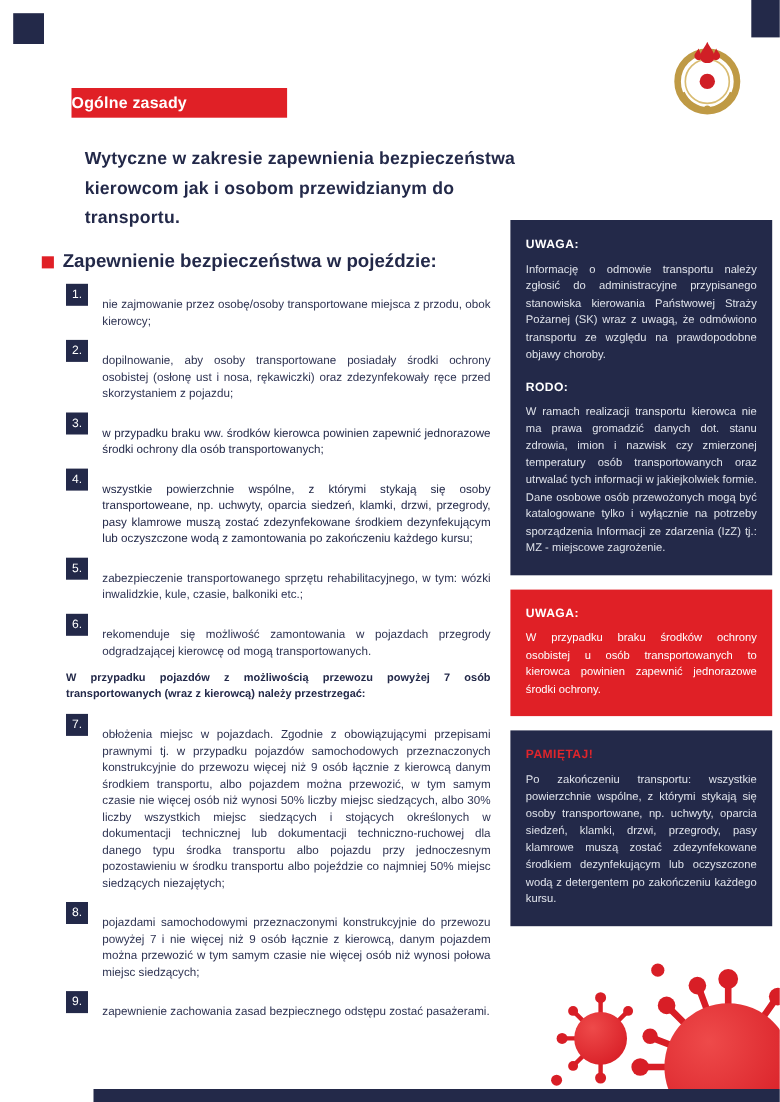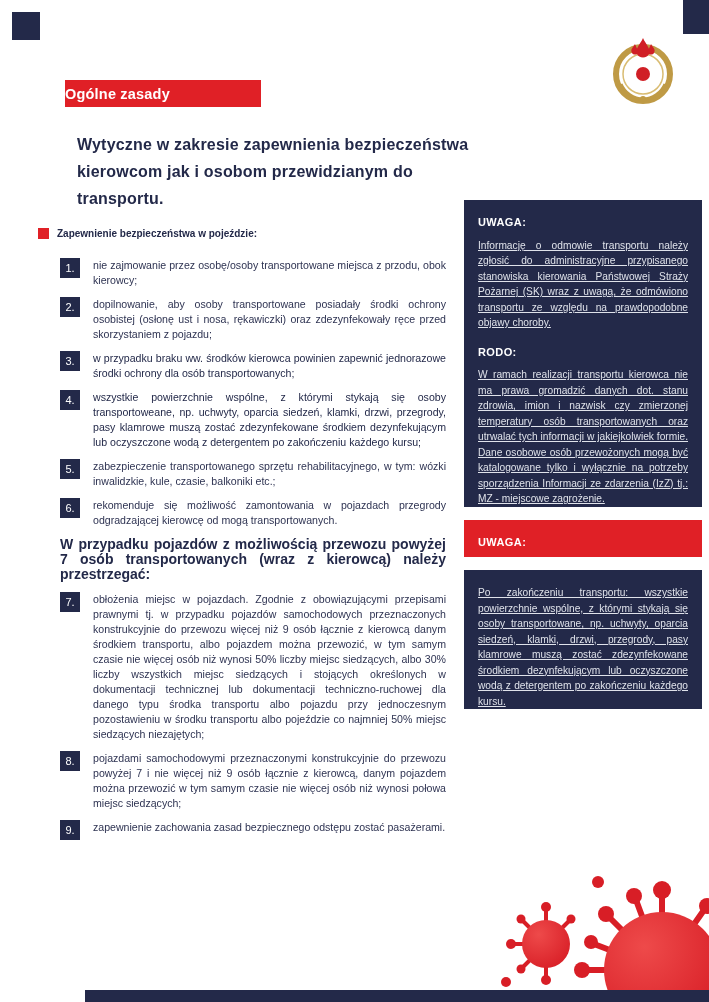--- a/index.html
+++ b/index.html
@@ -15,37 +15,37 @@
 
   .banner { position:absolute; left:65px; top:80px; width:196px; height:27px;
             background:#e02026; color:#ffffff; font-weight:bold; font-size:14.5px;
             display:flex; align-items:center; padding-left:0; letter-spacing:.2px; }
 
   .heading { position:absolute; left:65px; top:131px; width:405px; color:#232949;
              font-size:16px; line-height:27px; font-weight:bold; letter-spacing:.2px;margin-left:12px; }
 
   .section-head { position:absolute; left:38px; top:228px; display:flex; align-items:center; gap:8px; }
   .red-sq { width:11px; height:11px; background:#e02026; display:inline-block; flex:0 0 auto; }
-  .section-title { font-weight:bold; color:#232949; font-size:10px; }
+  .section-title { font-weight:bold; color:#232949; font-size:17px; }
 
   .list { position:absolute; left:60px; top:258px; width:386px; }
   .item { display:flex; gap:13px; margin-bottom:9px; }
   .badge { flex:0 0 auto; width:20px; height:20px; background:#232949; color:#ffffff;
            font-size:11px; display:flex; align-items:center; justify-content:center; }
-  .item-text { flex:1; font-size:10.6px; line-height:15px; color:#2e3352; text-align:justify; }
+  .item-text { flex:1; font-size:10.6px; line-height:15px; color:#2e3352; text-align:justify;margin-top:12px; }
   .bold { font-weight:normal; color:#232949; }
-  .mid-para { font-size:14px; line-height:15px; margin:4px 0 10px 0; font-weight:bold; color:#232949; text-align:justify; }
+  .mid-para { font-size:10px; line-height:15px; margin:4px 0 10px 0; font-weight:bold; color:#232949; text-align:justify; }
 
   .sidebar { position:absolute; left:464px; top:200px; width:238px;
              display:flex; flex-direction:column; gap:13px; }
-  .box { padding:15px 14px 0 14px; font-size:10.2px; line-height:15.5px; text-align:justify; }
+  .box { padding:15px 14px 16px 14px; font-size:10.2px; line-height:15.5px; text-align:justify; }
   .box.navy { background:#232949; color:#dfe2ea; }
   .box.red  { background:#e02026; color:#ffffff; }
   .box h3 { font-size:11px; letter-spacing:.4px; margin-bottom:7px; color:#ffffff; text-align:left; }
-  .box p { margin-bottom:14px;text-decoration:underline; }
+  .box p { margin-bottom:14px; }
   .box p:last-child { margin-bottom:0; }
   .box h3.accent { color:#e0252b; }
 
   .virus { position:absolute; right:0; bottom:12px; width:215px; height:138px; }
   .bottom-bar { position:absolute; left:85px; right:0; bottom:0; height:12px; background:#232949; }
 </style>
 </head>
 <body>
 
 <div class="page">
@@ -87,21 +87,21 @@
     <div class="item">
       <span class="badge">2.</span>
       <p class="item-text">dopilnowanie, aby osoby transportowane posiadały środki ochrony osobistej (osłonę ust i nosa, rękawiczki) oraz zdezynfekowały ręce przed skorzystaniem z pojazdu;</p>
     </div>
     <div class="item">
       <span class="badge">3.</span>
       <p class="item-text bold">w przypadku braku ww. środków kierowca powinien zapewnić jednorazowe środki ochrony dla osób transportowanych;</p>
     </div>
     <div class="item">
       <span class="badge">4.</span>
-      <p class="item-text bold">wszystkie powierzchnie wspólne, z którymi stykają się osoby transportoweane, np. uchwyty, oparcia siedzeń, klamki, drzwi, przegrody, pasy klamrowe muszą zostać zdezynfekowane środkiem dezynfekującym lub oczyszczone wodą z detergentem po zakończeniu każdego kursu;</p>
+      <p class="item-text bold">wszystkie powierzchnie wspólne, z którymi stykają się osoby transportoweane, np. uchwyty, oparcia siedzeń, klamki, drzwi, przegrody, pasy klamrowe muszą zostać zdezynfekowane środkiem dezynfekującym lub oczyszczone wodą z zamontowania po zakończeniu każdego kursu;</p>
     </div>
     <div class="item">
       <span class="badge">5.</span>
       <p class="item-text">zabezpieczenie transportowanego sprzętu rehabilitacyjnego, w tym: wózki inwalidzkie, kule, czasie, balkoniki etc.;</p>
     </div>
     <div class="item">
       <span class="badge">6.</span>
       <p class="item-text">rekomenduje się możliwość zamontowania w pojazdach przegrody odgradzającej kierowcę od mogą transportowanych.</p>
     </div>
 
@@ -126,23 +126,25 @@
 
     <div class="box navy">
       <h3>UWAGA:</h3>
       <p>Informację o odmowie transportu należy zgłosić do administracyjne przypisanego stanowiska kierowania Państwowej Straży Pożarnej (SK) wraz z uwagą, że odmówiono transportu ze względu na prawdopodobne objawy choroby.</p>
       <h3>RODO:</h3>
       <p>W ramach realizacji transportu kierowca nie ma prawa gromadzić danych dot. stanu zdrowia, imion i nazwisk czy zmierzonej temperatury osób transportowanych oraz utrwalać tych informacji w jakiejkolwiek formie. Dane osobowe osób przewożonych mogą być katalogowane tylko i wyłącznie na potrzeby sporządzenia Informacji ze zdarzenia (IzZ) tj.: MZ - miejscowe zagrożenie.</p>
     </div>
 
     <div class="box red">
       <h3>UWAGA:</h3>
+      <p>W przypadku braku środków ochrony osobistej u osób transportowanych to kierowca powinien zapewnić jednorazowe środki ochrony.</p>
     </div>
 
     <div class="box navy">
+      <h3 class="accent">PAMIĘTAJ!</h3>
       <p>Po zakończeniu transportu: wszystkie powierzchnie wspólne, z którymi stykają się osoby transportowane, np. uchwyty, oparcia siedzeń, klamki, drzwi, przegrody, pasy klamrowe muszą zostać zdezynfekowane środkiem dezynfekującym lub oczyszczone wodą z detergentem po zakończeniu każdego kursu.</p>
     </div>
 
   </aside>
 
   <div class="virus">
     <svg viewBox="0 0 215 138" width="215" height="138">
       <defs>
         <radialGradient id="vg" cx="35%" cy="30%" r="80%">
           <stop offset="0" stop-color="#ee4a4a"></stop>

